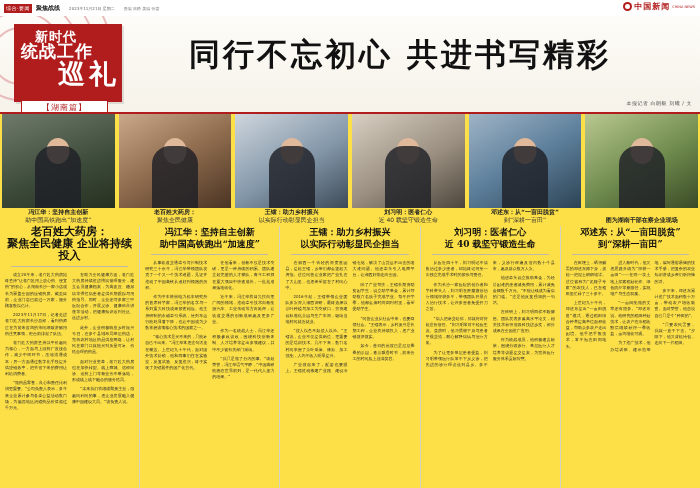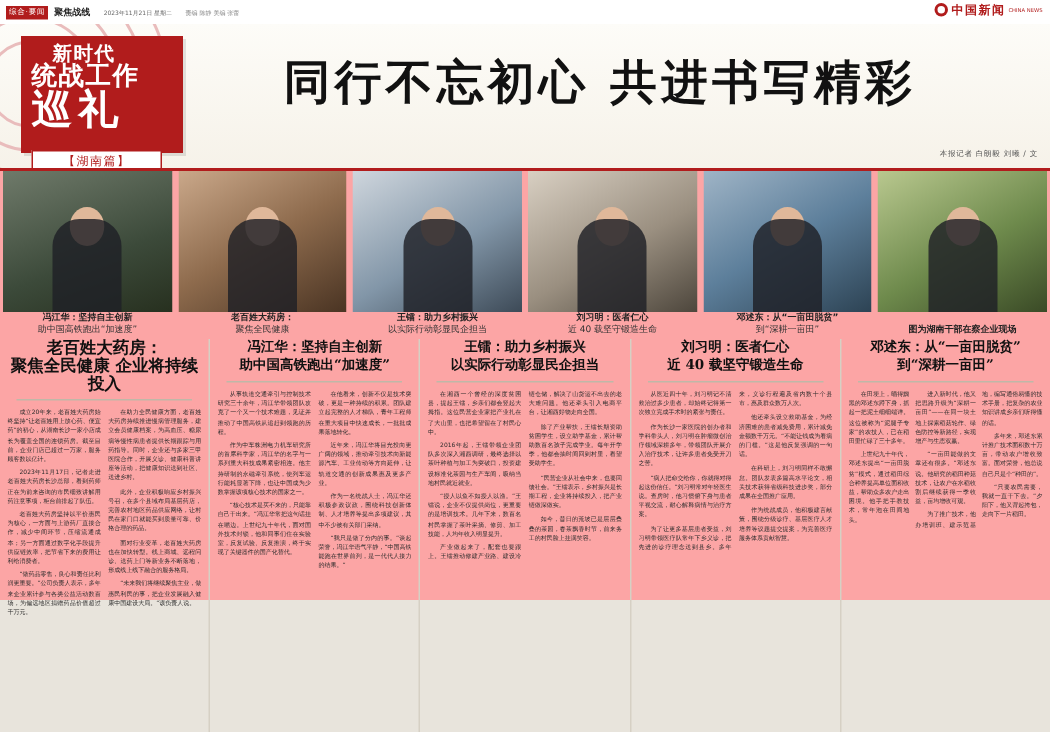--- a/index.html
+++ b/index.html
@@ -4,22 +4,22 @@
 <style>
   html,body{margin:0;padding:0;}
   body{
     width:700px;height:488px;
     background:#e8e4dc;
     font-family:"DejaVu Sans","Liberation Sans",sans-serif;
     overflow:hidden;
   }
   .page{
     position:relative;
-    width:700px;height:400px;
-    background:#fca5a5;
+    width:700px;height:488px;
+    background:#fde047;
   }
   
   .masthead{
     position:absolute;left:0;top:0;width:700px;height:16px;
     background:#ffffff;
     border-bottom:1px solid #c9c3b6;
     display:flex;align-items:center;
   }
   .mast-left{
     display:flex;align-items:center;gap:4px;margin-left:4px;
@@ -64,21 +64,21 @@
   .badge-l1{
     font-size:13px;font-weight:bold;letter-spacing:1px;
     margin:6px 0 0 21px;line-height:14px;
   }
   .badge-l2{
     font-size:17px;font-weight:bold;letter-spacing:1px;
     margin:0 0 0 7px;line-height:14px;
   }
   .badge-xun{
     font-size:27px;font-weight:bold;letter-spacing:4px;
-    margin:2px 16px 0 7px;line-height:28px;
+    margin:2px 2px 0 7px;line-height:28px;text-align:right;
   }
   .badge-hunan{
     position:absolute;left:7px;bottom:-13px;
     background:#fff;border:1px solid #b11c1c;color:#b11c1c;
     font-size:8px;padding:1px 20px;letter-spacing:1px;
   }
   .banner-title{
     position:absolute;left:180px;top:18px;width:440px;
     text-align:center;
     font-family:"DejaVu Serif","Liberation Serif",serif;

